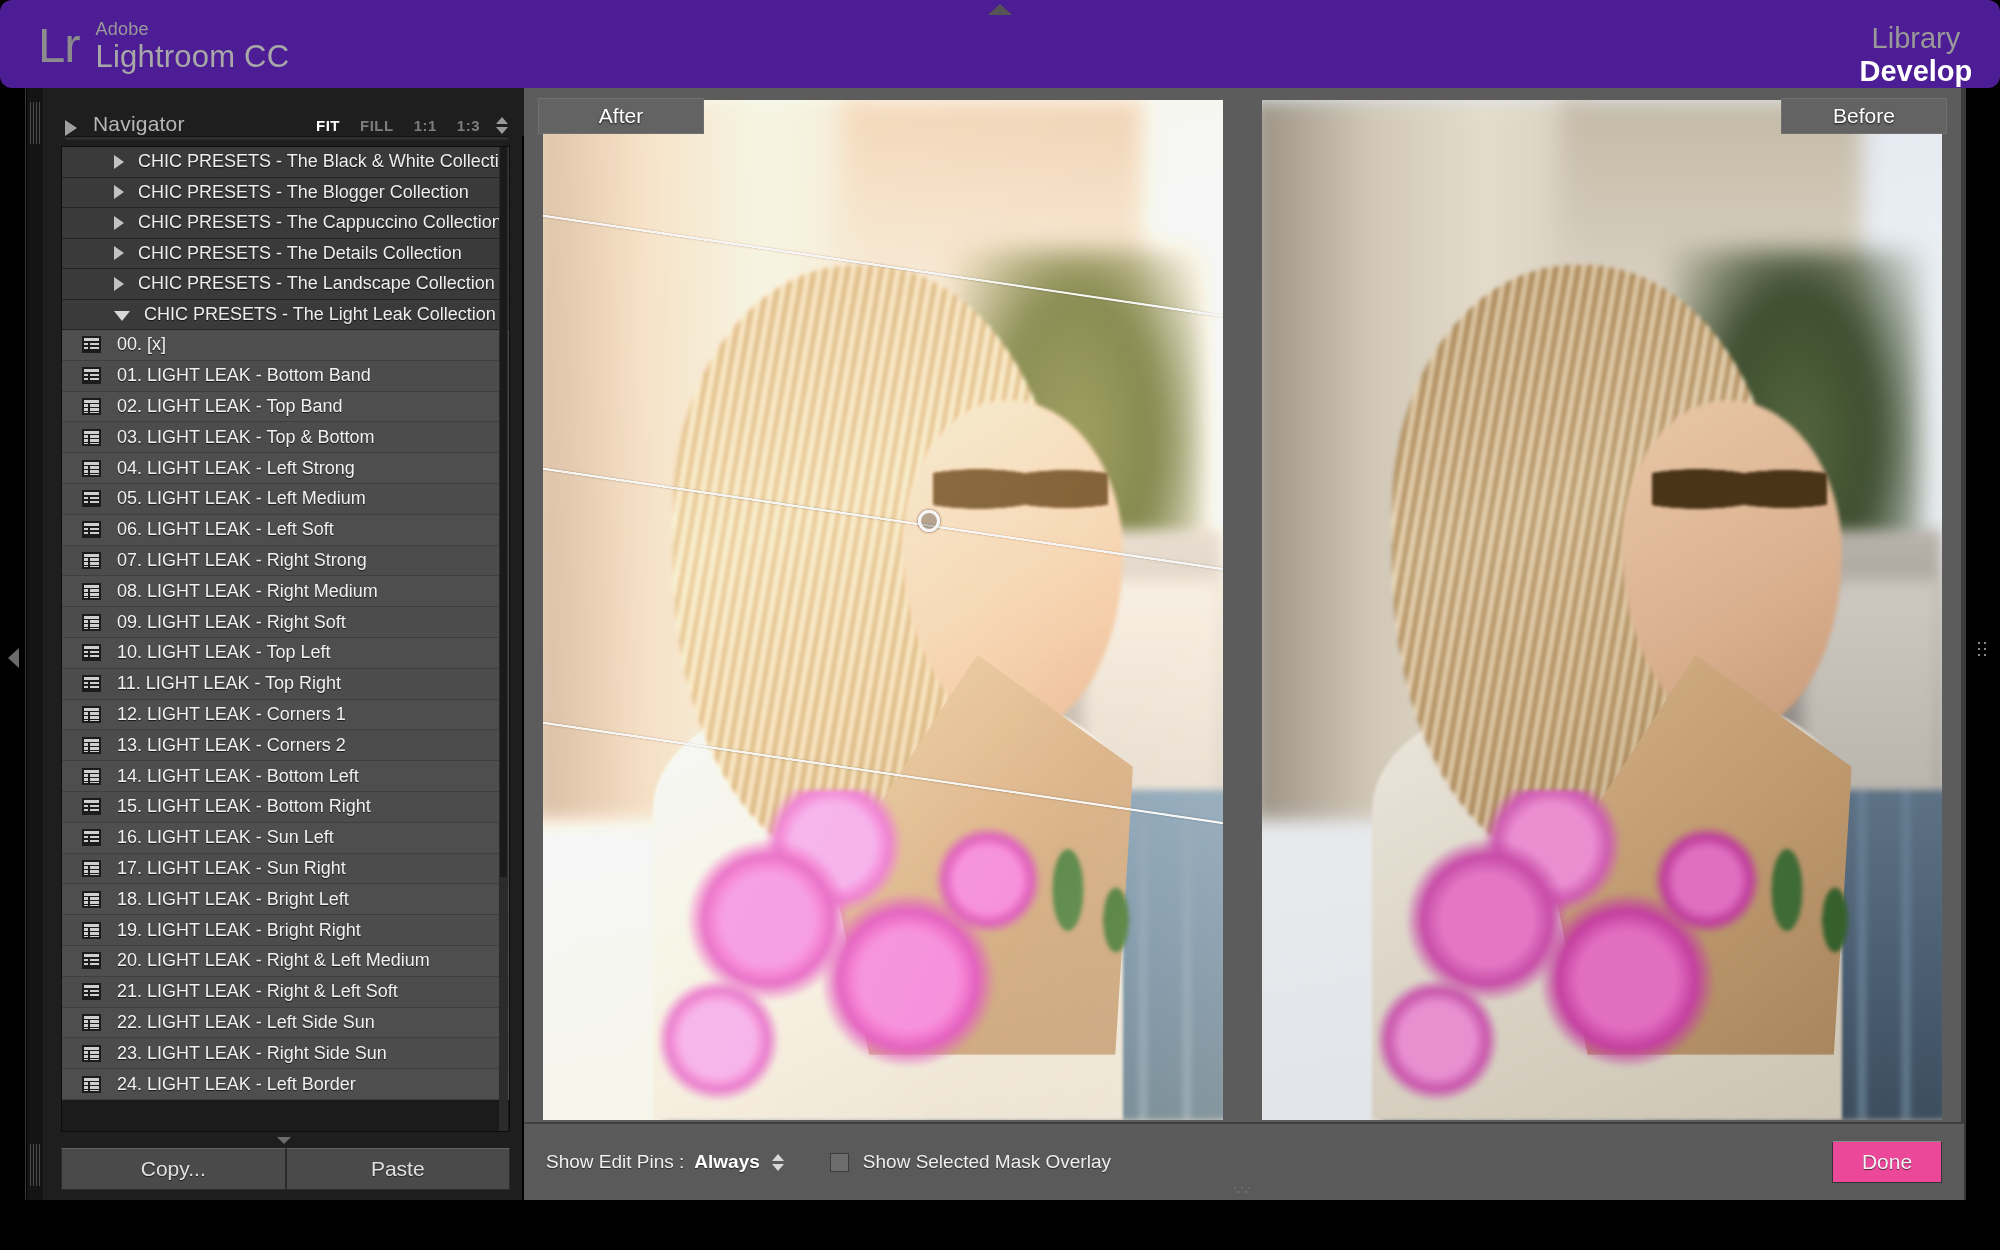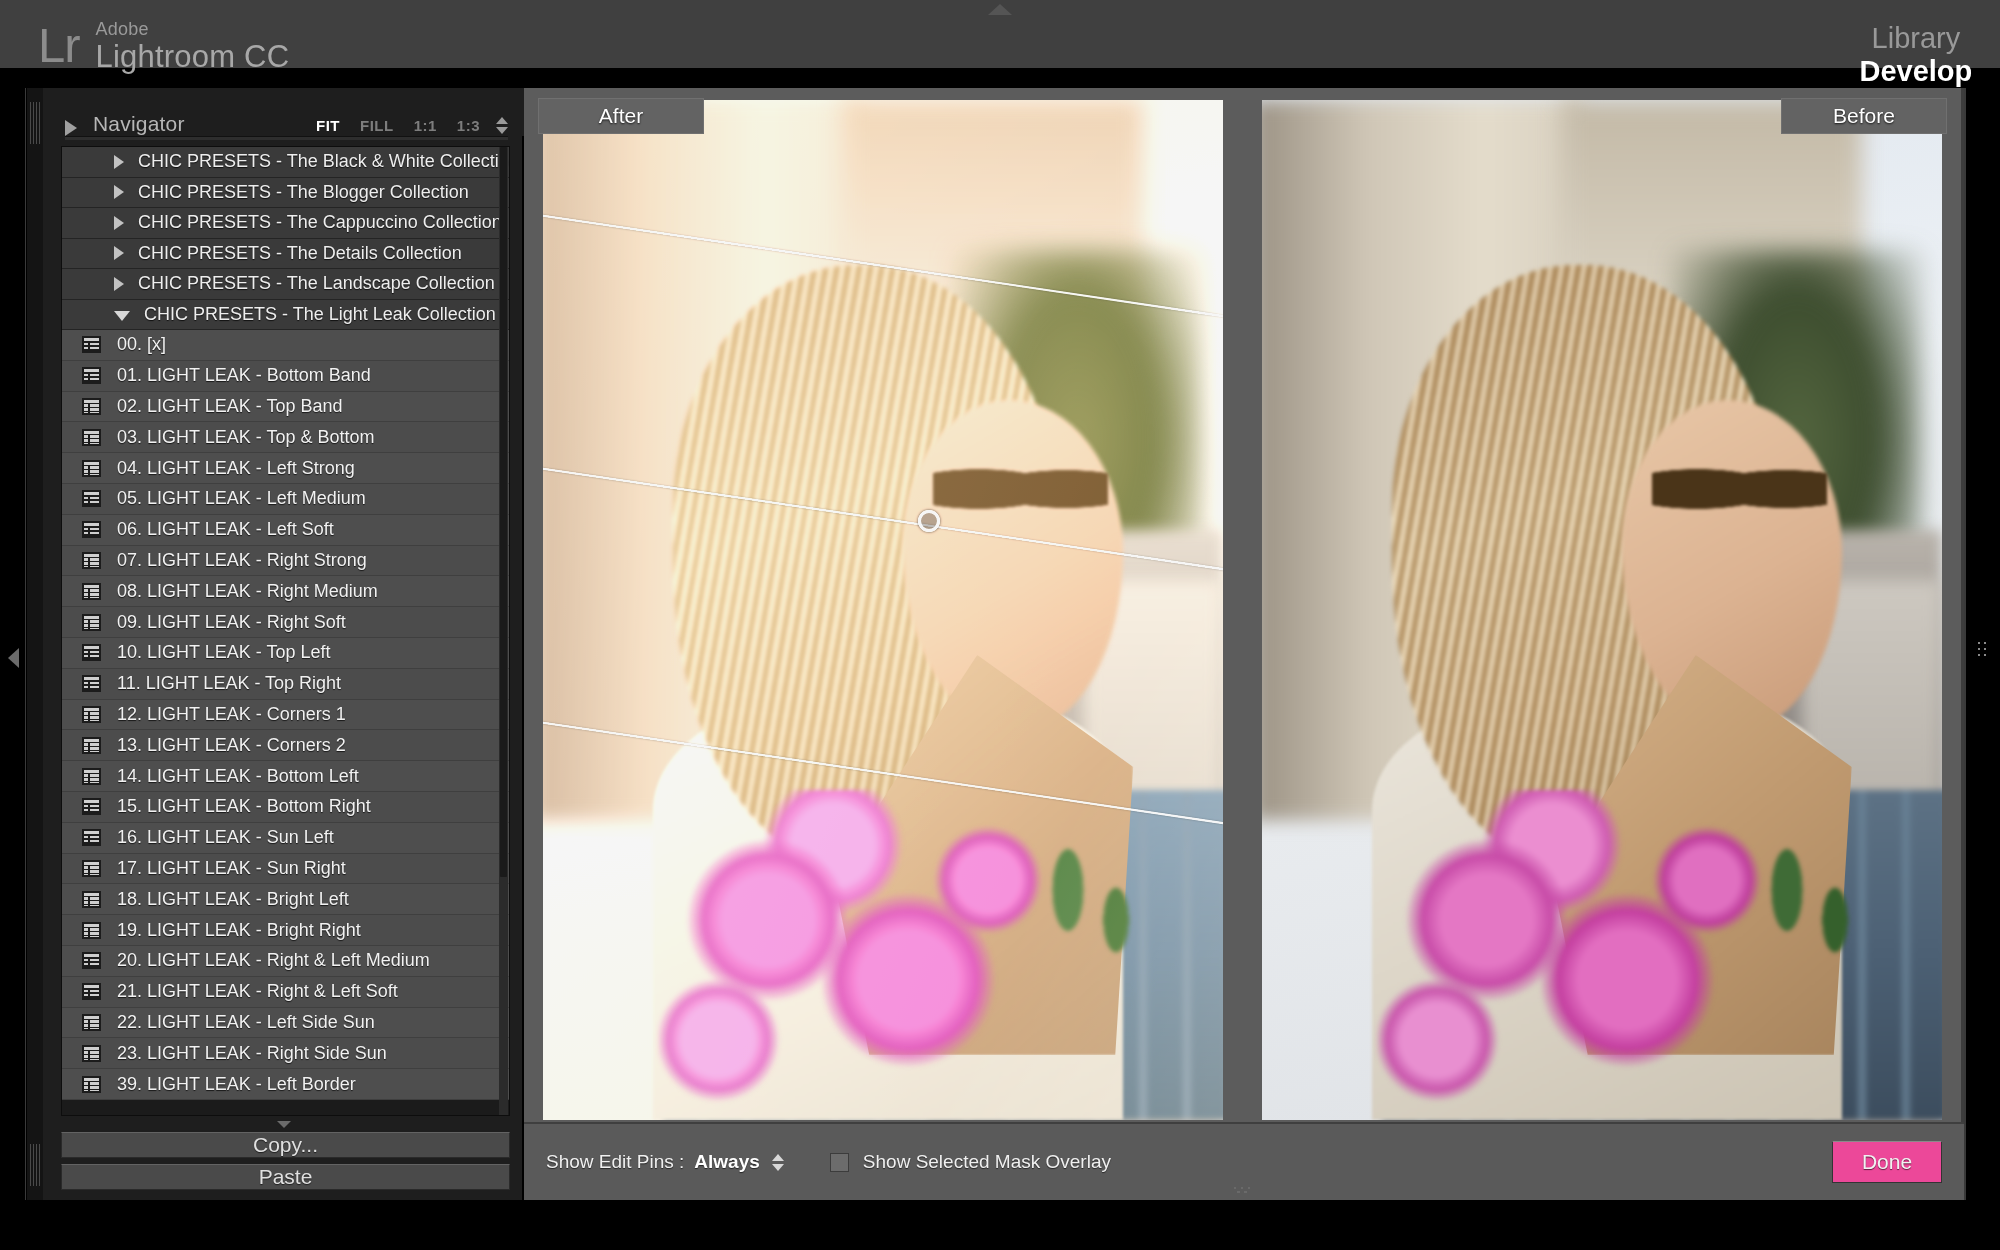--- a/index.html
+++ b/index.html
@@ -6,22 +6,23 @@
   html, body {
     width: 2000px; height: 1250px;
     background: #000;
     font-family: "Liberation Sans", sans-serif;
     overflow: hidden;
   }
   .app { position: relative; width: 2000px; height: 1250px; background: #000; }
 
   
   .topbar {
-    position: absolute; left: 0; top: 0; width: 2000px; height: 68px;
-    background: #404040;
+    position: absolute; left: 0; top: 0; width: 2000px; height: 88px;
+    background: #4c1d95;
+    border-radius: 12px;
   }
   .brand { position: absolute; left: 38px; top: 20px; display: flex; align-items: flex-end; gap: 16px; }
   .lr-mark {
     font-family: "Liberation Sans", sans-serif;
     font-size: 49px; font-weight: 400; color: #8c8c8c; letter-spacing: -1px;
     line-height: 1; padding-bottom: 2px;
   }
   .brand-text { display: flex; flex-direction: column; line-height: 1.0; }
   .brand-adobe { font-size: 18px; color: #9a9a9a; letter-spacing: .2px; margin-bottom: 3px; }
   .brand-name  { font-size: 31px; color: #a8a8a8; font-weight: 300; letter-spacing: .2px; }
@@ -166,21 +167,21 @@
   }
 
   .panel-bottom-handle {
     height: 16px; display: flex; align-items: center; justify-content: center;
   }
   .panel-bottom-handle .t {
     width: 0; height: 0; border-left: 7px solid transparent; border-right: 7px solid transparent;
     border-top: 7px solid #6b6b6b;
   }
 
-  .cp-row { display: flex; gap: 6px; padding: 0 14px 10px 18px; flex-direction: column; }
+  .cp-row { display: flex; padding: 0 14px 10px 18px; }
   .cp-btn {
     flex: 1; height: 42px; background: #4a4a4a;
     border: 1px solid #2a2a2a; border-top-color: #636363;
     color: #e0e0e0; font-size: 21px; cursor: pointer;
     text-shadow: 0 1px 1px rgba(0,0,0,.6);
     display: flex; align-items: center; justify-content: center;
   }
 
   
   .content {
@@ -634,21 +635,21 @@
           <div class="preset-row">
               <span class="picon"></span>
               <span class="ptext">22. LIGHT LEAK - Left Side Sun</span>
             </div>
           <div class="preset-row">
               <span class="picon"></span>
               <span class="ptext">23. LIGHT LEAK - Right Side Sun</span>
             </div>
           <div class="preset-row">
               <span class="picon"></span>
-              <span class="ptext">39. LIGHT LEAK - Left Border</span>
+              <span class="ptext">24. LIGHT LEAK - Left Border</span>
             </div>
 
         </div>
         <div class="preset-vscroll">
           <div class="thumb"></div>
         </div>
       </div>
 
       <div class="panel-bottom-handle">
         <span class="t"></span>

